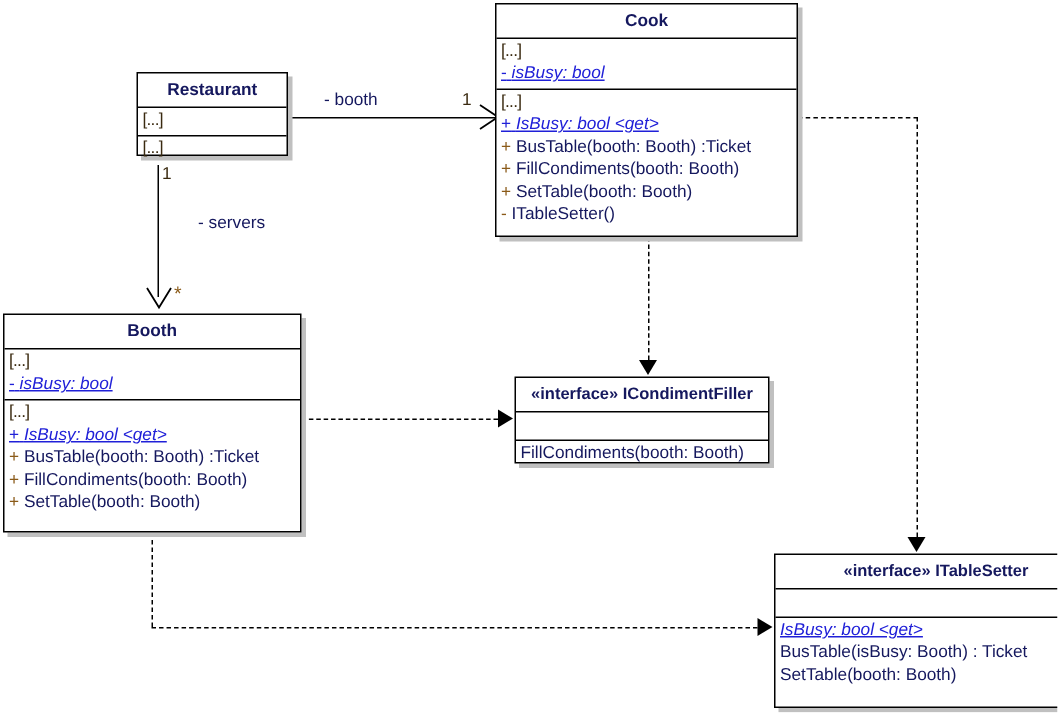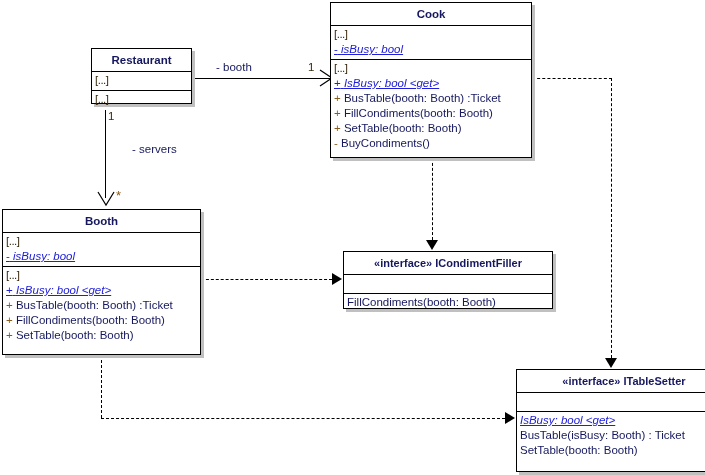--- a/index.html
+++ b/index.html
@@ -183,21 +183,21 @@
       <div class="uml-row">
         <span class="vis">+</span>
         <span>FillCondiments(booth: Booth)</span>
       </div>
       <div class="uml-row">
         <span class="vis">+</span>
         <span>SetTable(booth: Booth)</span>
       </div>
       <div class="uml-row">
         <span class="vis">-</span>
-        <span>BuyCondiments()</span>
+        <span>ITableSetter()</span>
       </div>
     </div>
   </div>
 
   <div class="uml-box" style="left:2px; top:209px; width:199px; height:146px;">
     <div class="uml-title">Booth</div>
     <div class="uml-compartment">
       <div class="uml-row ellipsis">[...]</div>
       <div class="uml-row prop">
         <span class="vis">-</span>
@@ -218,21 +218,21 @@
         <span class="vis">+</span>
         <span>FillCondiments(booth: Booth)</span>
       </div>
       <div class="uml-row">
         <span class="vis">+</span>
         <span>SetTable(booth: Booth)</span>
       </div>
     </div>
   </div>
 
-  <div class="uml-box" style="left:343px; top:251px; width:210px; height:58px;">
+  <div class="uml-box" style="left:343px; top:251px; width:170px; height:58px;">
     <div class="uml-title iface">«interface» ICondimentFiller</div>
     <div class="uml-compartment">
       <div class="uml-row empty"></div>
     </div>
     <div class="uml-compartment last">
       <div class="uml-row">FillCondiments(booth: Booth)</div>
     </div>
   </div>
 
   <div class="uml-box" style="left:516px; top:369px; width:216px; height:103px;">

